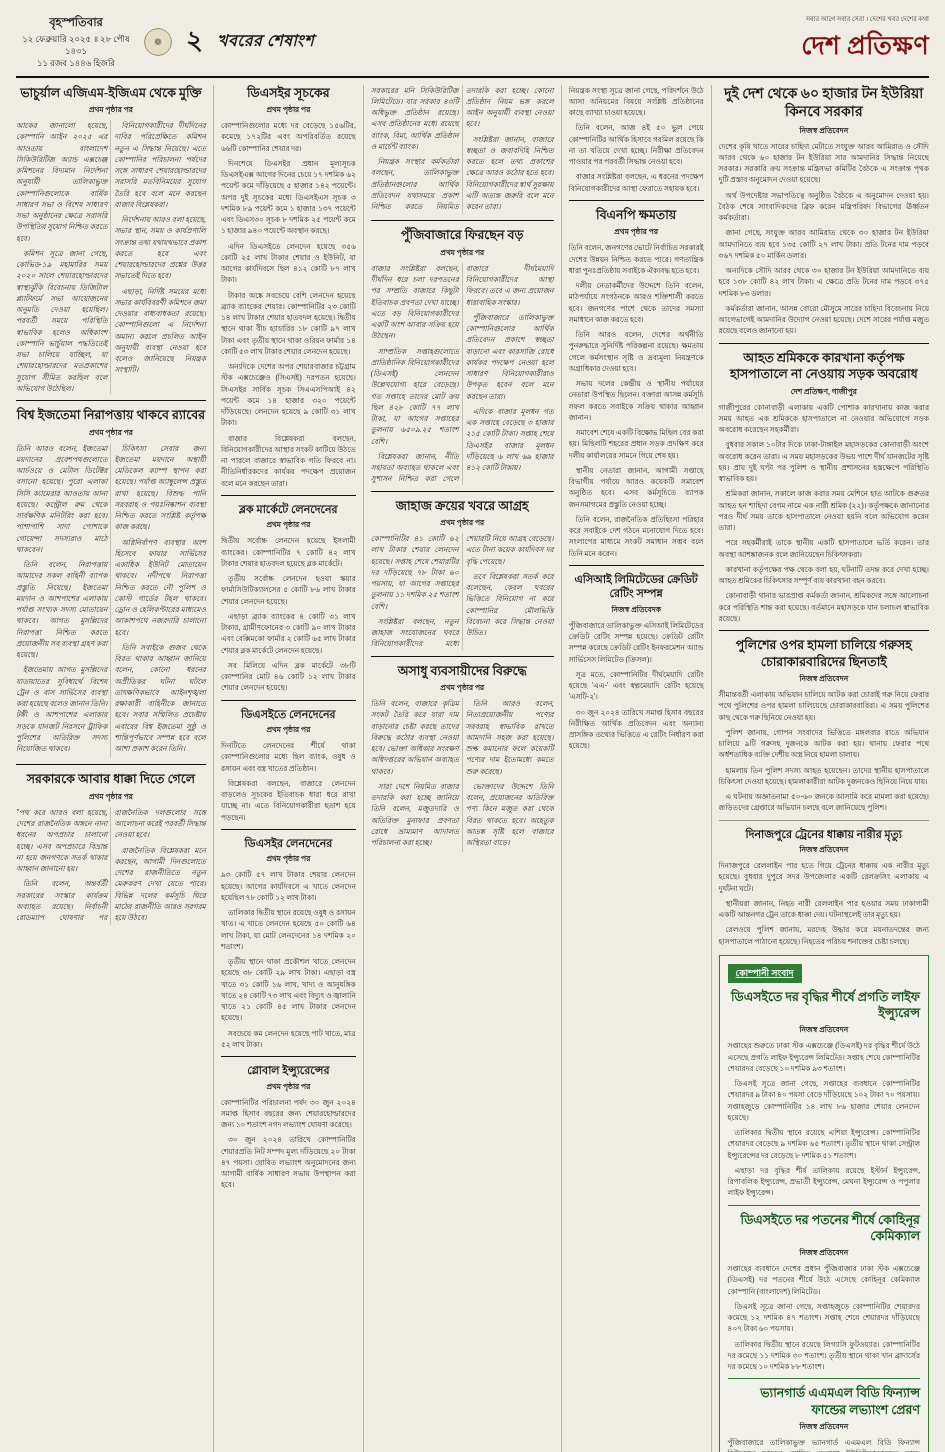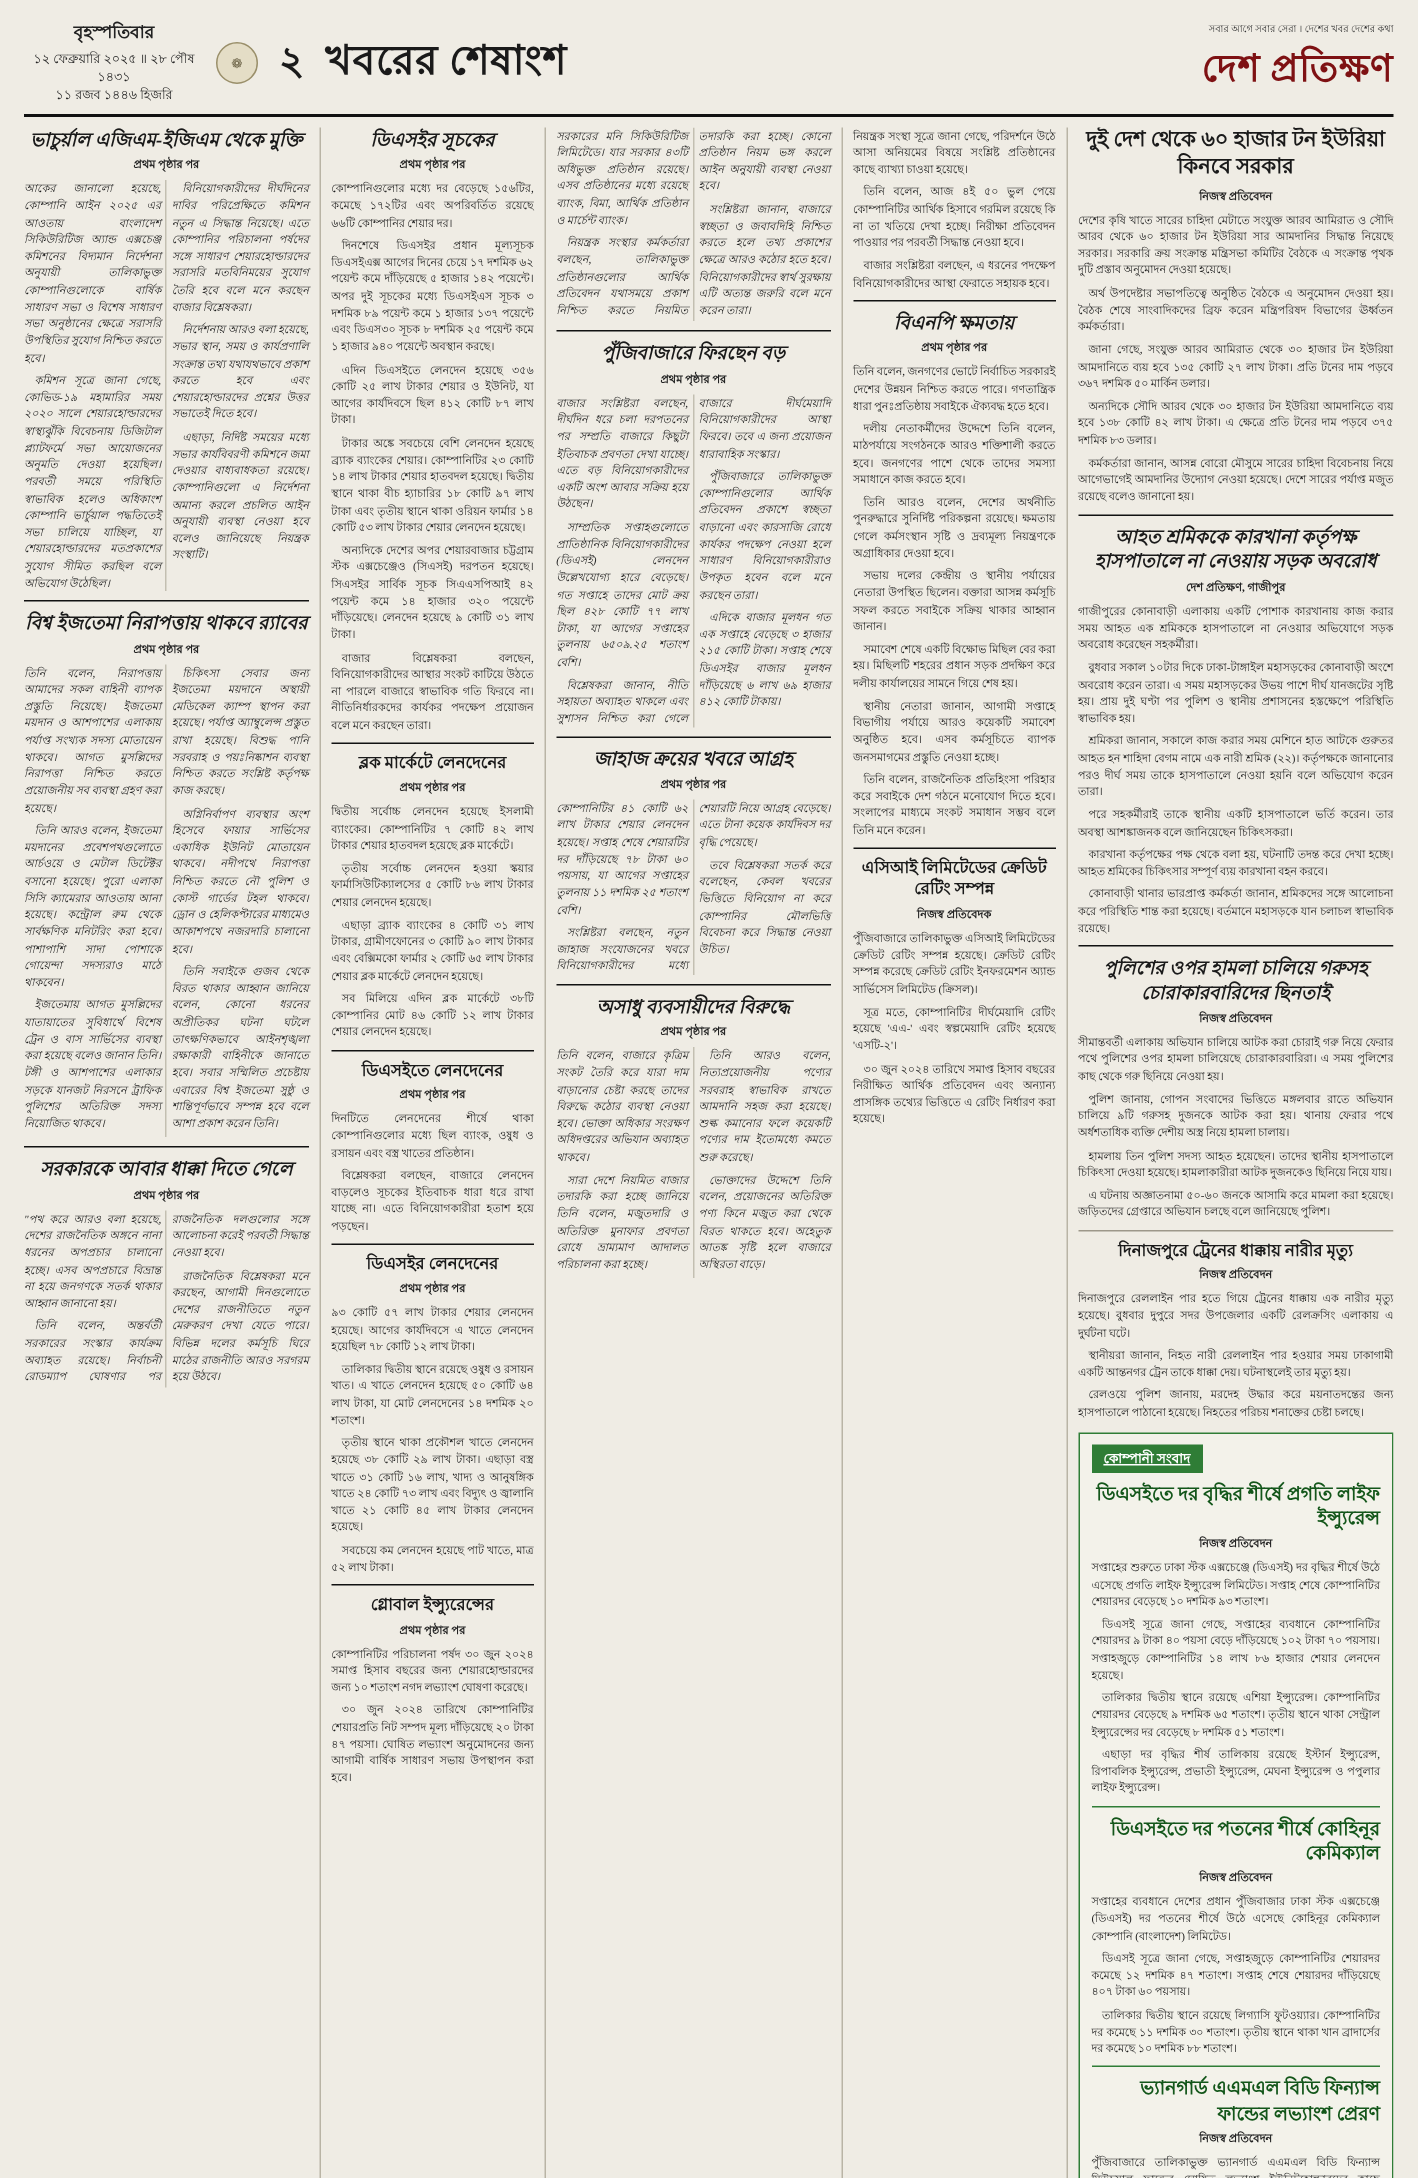--- a/index.html
+++ b/index.html
@@ -31,21 +31,21 @@
   }
   .mh-date .d1{font-size:11.5px;font-weight:bold;display:block;margin-bottom:2px;}
   .mh-logo{
     width:26px;height:26px;border-radius:50%;
     border:1px solid #9a8f6a;
     background:#e4ddc6;
     display:flex;align-items:center;justify-content:center;
     font-size:9px;color:#6a6145;
   }
   .mh-pageno{font-size:26px;font-weight:bold;margin:0 6px;}
-  .mh-section{font-size:27px;font-weight:bold;letter-spacing:.5px;}
+  .mh-section{font-size:16px;font-weight:bold;letter-spacing:.5px;font-style:italic;}
   .mh-right{text-align:right;}
   .mh-tagline{font-size:6.5px;color:#333;margin-bottom:1px;}
   .mh-title{font-size:25px;font-weight:bold;color:#7e1113;letter-spacing:.5px;}
 
   
   .grid{
     display:grid;
     grid-template-columns:1.32fr 1fr 1.32fr 1fr 1.45fr;
     gap:0px;
     height:1370px;
@@ -59,21 +59,21 @@
   .col:last-child{border-right:none;padding-right:0;}
 
   
   .hl{
     font-weight:bold;
     text-align:center;
     line-height:1.32;
     margin:0 0 3px 0;
   }
   .hl.lg{font-size:14px;}
-  .hl.md{font-size:12.5px;font-style:italic;}
+  .hl.md{font-size:12.5px;}
   .hl.sm{font-size:11px;}
   .byline{
     text-align:center;font-size:7.5px;font-weight:bold;
     margin-bottom:4px;color:#222;
   }
   .rule{border-top:1px solid #111;margin:6px 0 6px 0;}
   .rule.thin{border-top:1px solid #9d988a;}
   .body{
     font-size:7.4px;
     line-height:1.52;
@@ -142,22 +142,22 @@
           <p>বিনিয়োগকারীদের দীর্ঘদিনের দাবির পরিপ্রেক্ষিতে কমিশন নতুন এ সিদ্ধান্ত নিয়েছে। এতে কোম্পানির পরিচালনা পর্ষদের সঙ্গে সাধারণ শেয়ারহোল্ডারদের সরাসরি মতবিনিময়ের সুযোগ তৈরি হবে বলে মনে করছেন বাজার বিশ্লেষকরা।</p>
           <p>নির্দেশনায় আরও বলা হয়েছে, সভার স্থান, সময় ও কার্যপ্রণালি সংক্রান্ত তথ্য যথাযথভাবে প্রকাশ করতে হবে এবং শেয়ারহোল্ডারদের প্রশ্নের উত্তর সভাতেই দিতে হবে।</p>
           <p>এছাড়া, নির্দিষ্ট সময়ের মধ্যে সভার কার্যবিবরণী কমিশনে জমা দেওয়ার বাধ্যবাধকতা রয়েছে। কোম্পানিগুলো এ নির্দেশনা অমান্য করলে প্রচলিত আইন অনুযায়ী ব্যবস্থা নেওয়া হবে বলেও জানিয়েছে নিয়ন্ত্রক সংস্থাটি।</p>
         </div>
       </div>
       <div class="rule"></div>
       <div class="art">
         <div class="hl md">বিশ্ব ইজতেমা নিরাপত্তায় থাকবে র‌্যাবের</div>
         <div class="byline">প্রথম পৃষ্ঠার পর</div>
         <div class="body two-col">
+          <p>তিনি আরও বলেন, ইজতেমা ময়দানের প্রবেশপথগুলোতে আর্চওয়ে ও মেটাল ডিটেক্টর বসানো হয়েছে। পুরো এলাকা সিসি ক্যামেরার আওতায় আনা হয়েছে। কন্ট্রোল রুম থেকে সার্বক্ষণিক মনিটরিং করা হবে। পাশাপাশি সাদা পোশাকে গোয়েন্দা সদস্যরাও মাঠে থাকবেন।</p>
           <p>তিনি বলেন, নিরাপত্তায় আমাদের সকল বাহিনী ব্যাপক প্রস্তুতি নিয়েছে। ইজতেমা ময়দান ও আশপাশের এলাকায় পর্যাপ্ত সংখ্যক সদস্য মোতায়েন থাকবে। আগত মুসল্লিদের নিরাপত্তা নিশ্চিত করতে প্রয়োজনীয় সব ব্যবস্থা গ্রহণ করা হয়েছে।</p>
-          <p>তিনি আরও বলেন, ইজতেমা ময়দানের প্রবেশপথগুলোতে আর্চওয়ে ও মেটাল ডিটেক্টর বসানো হয়েছে। পুরো এলাকা সিসি ক্যামেরার আওতায় আনা হয়েছে। কন্ট্রোল রুম থেকে সার্বক্ষণিক মনিটরিং করা হবে। পাশাপাশি সাদা পোশাকে গোয়েন্দা সদস্যরাও মাঠে থাকবেন।</p>
           <p>ইজতেমায় আগত মুসল্লিদের যাতায়াতের সুবিধার্থে বিশেষ ট্রেন ও বাস সার্ভিসের ব্যবস্থা করা হয়েছে বলেও জানান তিনি। টঙ্গী ও আশপাশের এলাকার সড়কে যানজট নিরসনে ট্রাফিক পুলিশের অতিরিক্ত সদস্য নিয়োজিত থাকবে।</p>
           <p>চিকিৎসা সেবার জন্য ইজতেমা ময়দানে অস্থায়ী মেডিকেল ক্যাম্প স্থাপন করা হয়েছে। পর্যাপ্ত অ্যাম্বুলেন্স প্রস্তুত রাখা হয়েছে। বিশুদ্ধ পানি সরবরাহ ও পয়ঃনিষ্কাশন ব্যবস্থা নিশ্চিত করতে সংশ্লিষ্ট কর্তৃপক্ষ কাজ করছে।</p>
           <p>অগ্নিনির্বাপণ ব্যবস্থার অংশ হিসেবে ফায়ার সার্ভিসের একাধিক ইউনিট মোতায়েন থাকবে। নদীপথে নিরাপত্তা নিশ্চিত করতে নৌ পুলিশ ও কোস্ট গার্ডের টহল থাকবে। ড্রোন ও হেলিকপ্টারের মাধ্যমেও আকাশপথে নজরদারি চালানো হবে।</p>
           <p>তিনি সবাইকে গুজব থেকে বিরত থাকার আহ্বান জানিয়ে বলেন, কোনো ধরনের অপ্রীতিকর ঘটনা ঘটলে তাৎক্ষণিকভাবে আইনশৃঙ্খলা রক্ষাকারী বাহিনীকে জানাতে হবে। সবার সম্মিলিত প্রচেষ্টায় এবারের বিশ্ব ইজতেমা সুষ্ঠু ও শান্তিপূর্ণভাবে সম্পন্ন হবে বলে আশা প্রকাশ করেন তিনি।</p>
         </div>
       </div>
       <div class="rule"></div>
       <div class="art">
         <div class="hl md">সরকারকে আবার ধাক্কা দিতে গেলে</div>
         <div class="byline">প্রথম পৃষ্ঠার পর</div>

